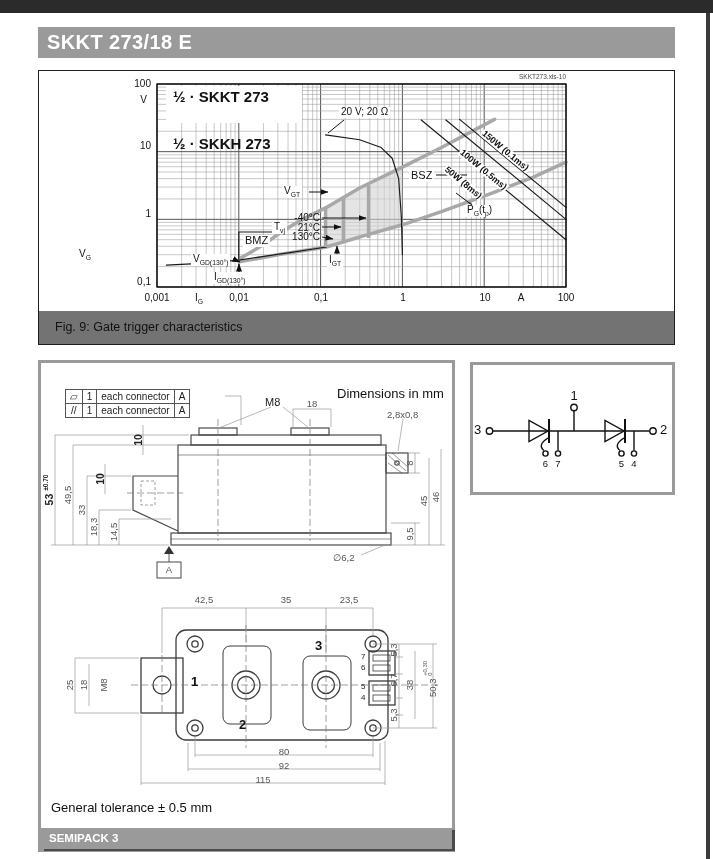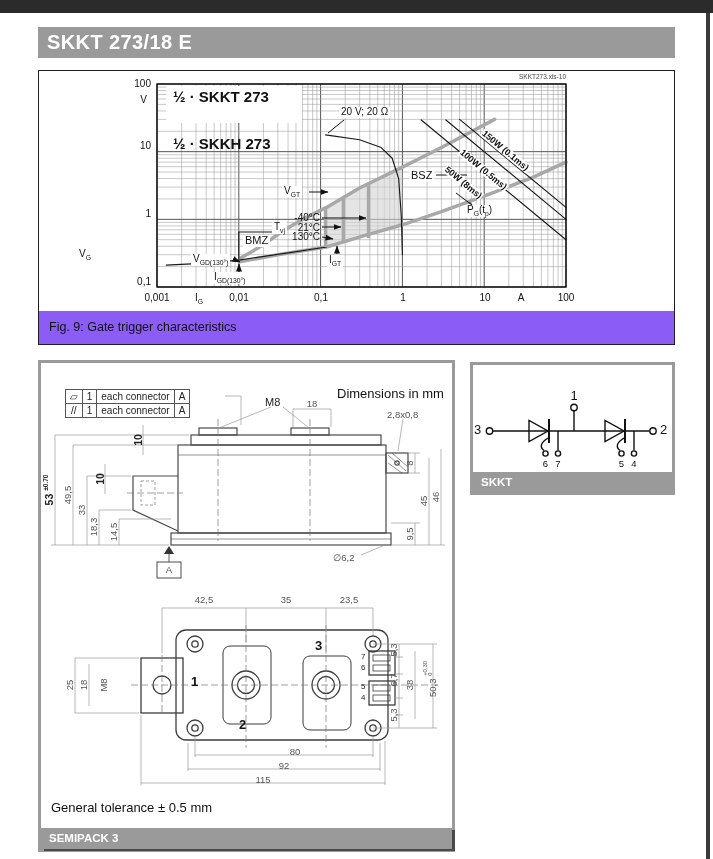--- a/index.html
+++ b/index.html
@@ -6,22 +6,22 @@
   body{width:713px;height:859px;position:relative;background:#fff;
        font-family:"Liberation Sans",sans-serif;overflow:hidden;color:#111}
   .topbar{position:absolute;left:0;top:0;width:713px;height:13px;background:#2b2b2b}
   .rightline{position:absolute;left:706px;top:13px;width:4px;height:846px;background:#3a3a3a}
   .titlebar{position:absolute;left:38px;top:27px;width:637px;height:31px;background:#9a9a9a;
             color:#fff;font-weight:bold;font-size:20px;line-height:31px;padding-left:9px;
             box-sizing:border-box;letter-spacing:.4px}
   .figbox{position:absolute;left:38px;top:70px;width:637px;height:275px;background:#fff;
           border:1.5px solid #1f1f1f;box-sizing:border-box}
   .chartwrap{position:absolute;left:0;top:0;width:634px;height:241px}
-  .caption{position:absolute;left:0;bottom:0;width:100%;height:33px;background:#8b5cf6;
-           font-size:12.5px;line-height:33px;padding-left:10px;box-sizing:border-box}
+  .caption{position:absolute;left:0;bottom:0;width:100%;height:33px;background:#737373;
+           font-size:12.5px;line-height:33px;padding-left:16px;box-sizing:border-box}
   .drawbox{position:absolute;left:38px;top:360px;width:417px;height:492px;background:#fff;
            border:3px solid #9a9a9a;box-sizing:border-box}
   .circbox{position:absolute;left:470px;top:362px;width:205px;height:133px;background:#fff;
            border:3px solid #9a9a9a;box-sizing:border-box}
   .graybar{position:absolute;left:0;bottom:0;width:100%;height:21px;background:#9a9a9a;color:#fff;
            font-weight:bold;font-size:11.5px;line-height:21px;padding-left:8px;box-sizing:border-box;
            box-shadow:3px 2px 0 #4a4a4a}
   .circbox .graybar{height:20px;line-height:20px;box-shadow:none}
   .annlayer{position:absolute;left:0;top:0;right:0;bottom:0}
   .ann{position:absolute;white-space:pre;line-height:1.05;color:#111;font-size:10px}
@@ -367,21 +367,21 @@
       <span class="ann term" style="left: 274px; top: 276px;">3</span>
       <span class="ann pin" style="left: 320px; top: 290px;">7</span>
       <span class="ann pin" style="left: 320px; top: 301px;">6</span>
       <span class="ann pin" style="left: 320px; top: 320px;">5</span>
       <span class="ann pin" style="left: 320px; top: 331px;">4</span>
       <span class="ann dim rot" style="left: 348px; top: 287px;">5,3</span>
       <span class="ann dim rot" style="left: 348px; top: 317px;">6,7</span>
       <span class="ann dim rot" style="left: 364px; top: 322px;">38</span>
       <span class="ann dim rot" style="left: 348px; top: 352px;">5,3</span>
       <span class="ann dim rot" style="left: 382px; top: 316px;">50,3 <sup>+0,30<br>0</sup></span>
-      <span class="ann dim cc" style="left: 254px; top: 384px;">80</span>
+      <span class="ann dim cc" style="left: 243px; top: 384px;">80</span>
       <span class="ann dim cc" style="left: 243px; top: 398px;">92</span>
       <span class="ann dim cc" style="left: 222px; top: 412px;">115</span>
       <span class="ann gt" style="left: 10px; top: 438px;">General tolerance ± 0.5 mm</span>
     </div>
   <table class="tol">
     <tbody>
         <tr>
       <td>▱</td>
       <td>1</td>
       <td class="txt">each connector</td>
@@ -422,14 +422,13 @@
   </svg>
   <div class="annlayer">
       <span class="ann cterm" style="left: 1px; top: 58px;">3</span>
       <span class="ann cterm" style="left: 187px; top: 58px;">2</span>
       <span class="ann cterm cc" style="left: 101px; top: 24px;">1</span>
       <span class="ann cpin cc" style="left: 72.5px; top: 94px;">6</span>
       <span class="ann cpin cc" style="left: 85px; top: 94px;">7</span>
       <span class="ann cpin cc" style="left: 148.5px; top: 94px;">5</span>
       <span class="ann cpin cc" style="left: 161px; top: 94px;">4</span>
     </div>
-  <div class="graybar">SKKT</div>
 </div>
 
 </body></html>

